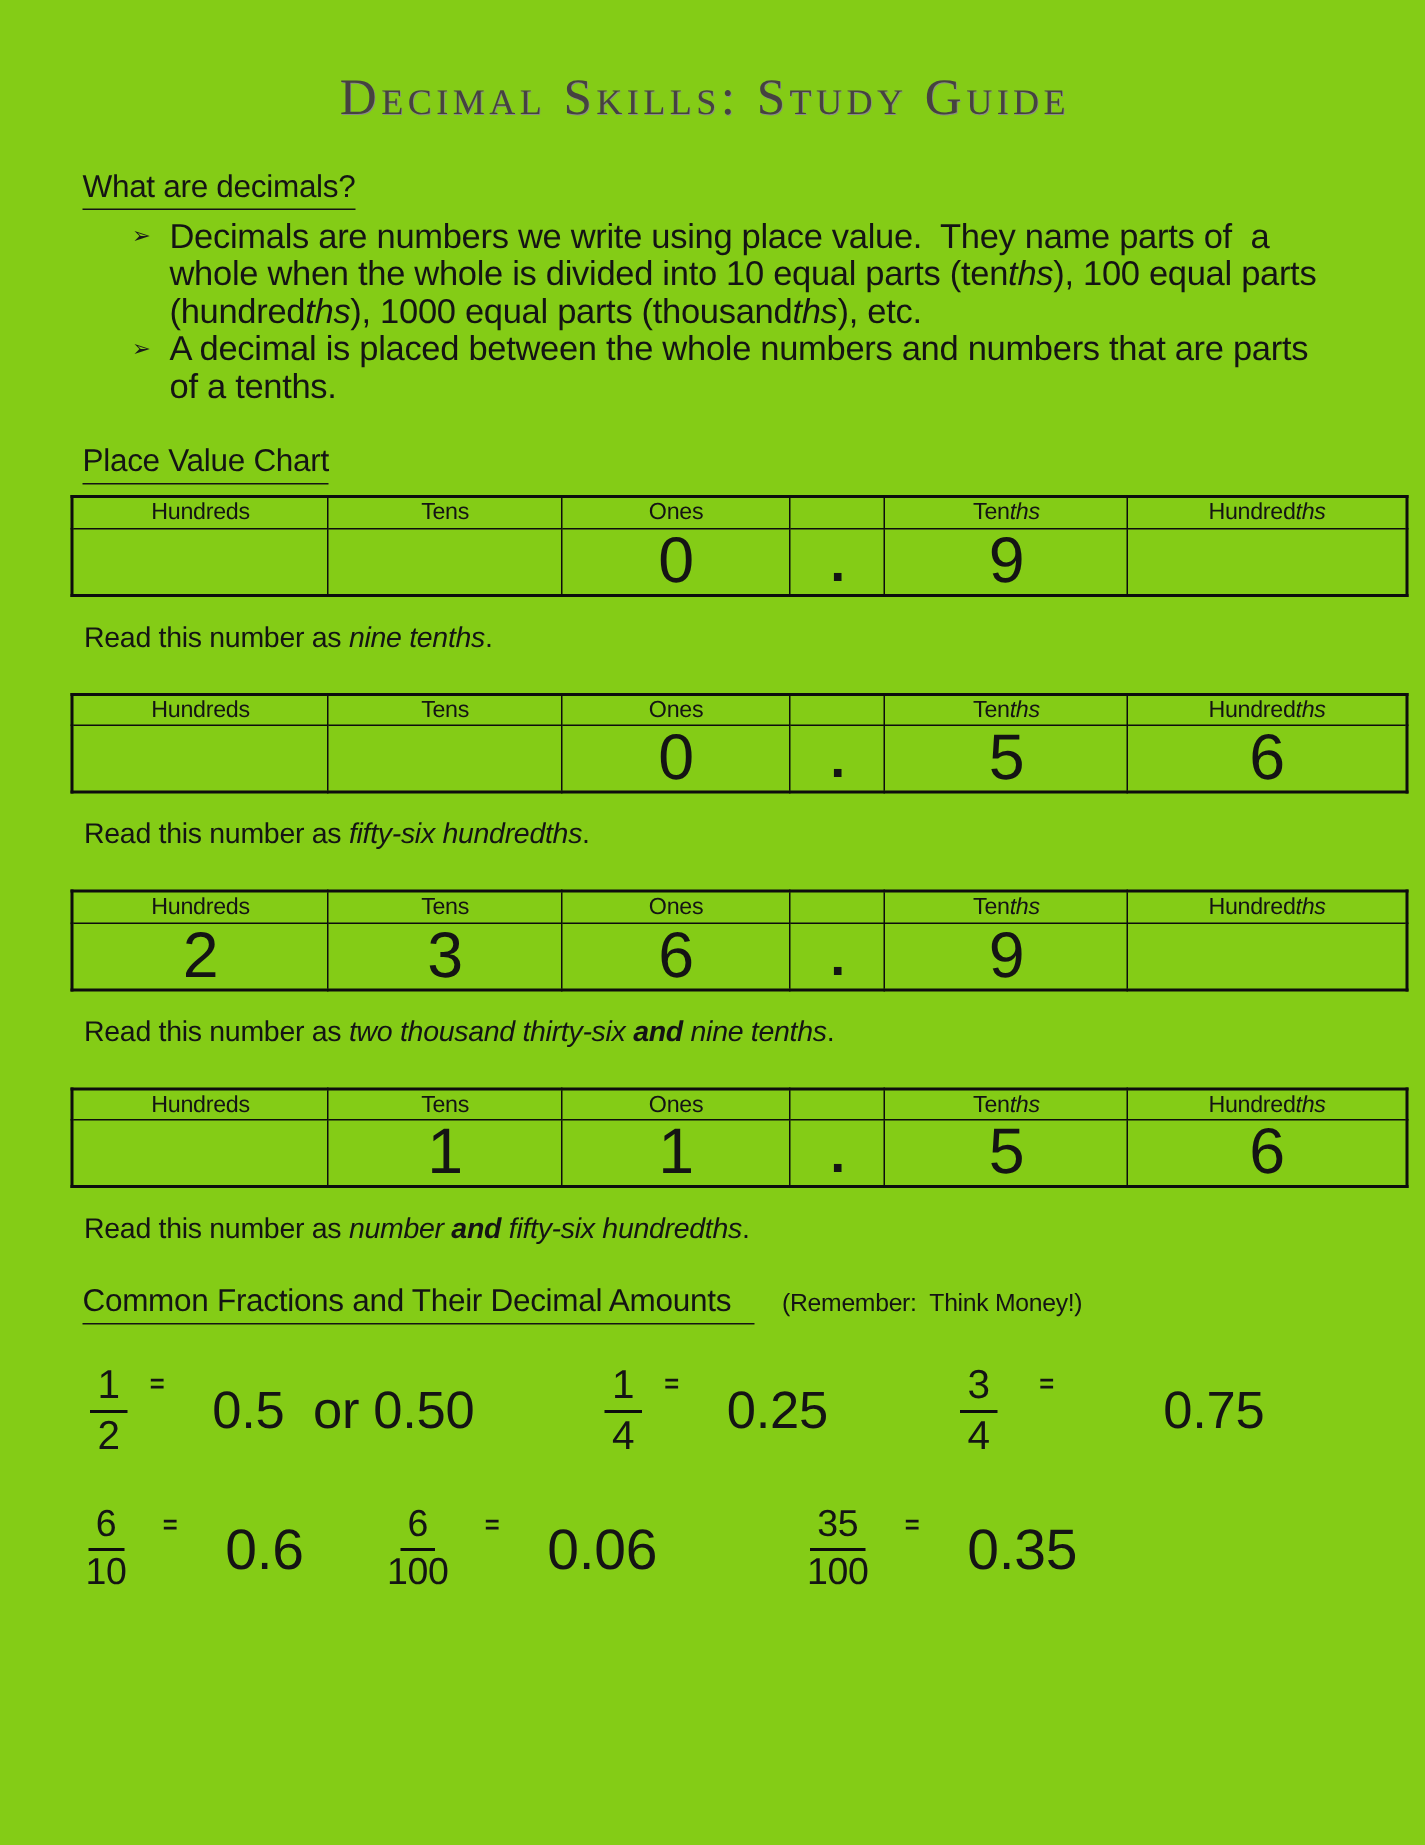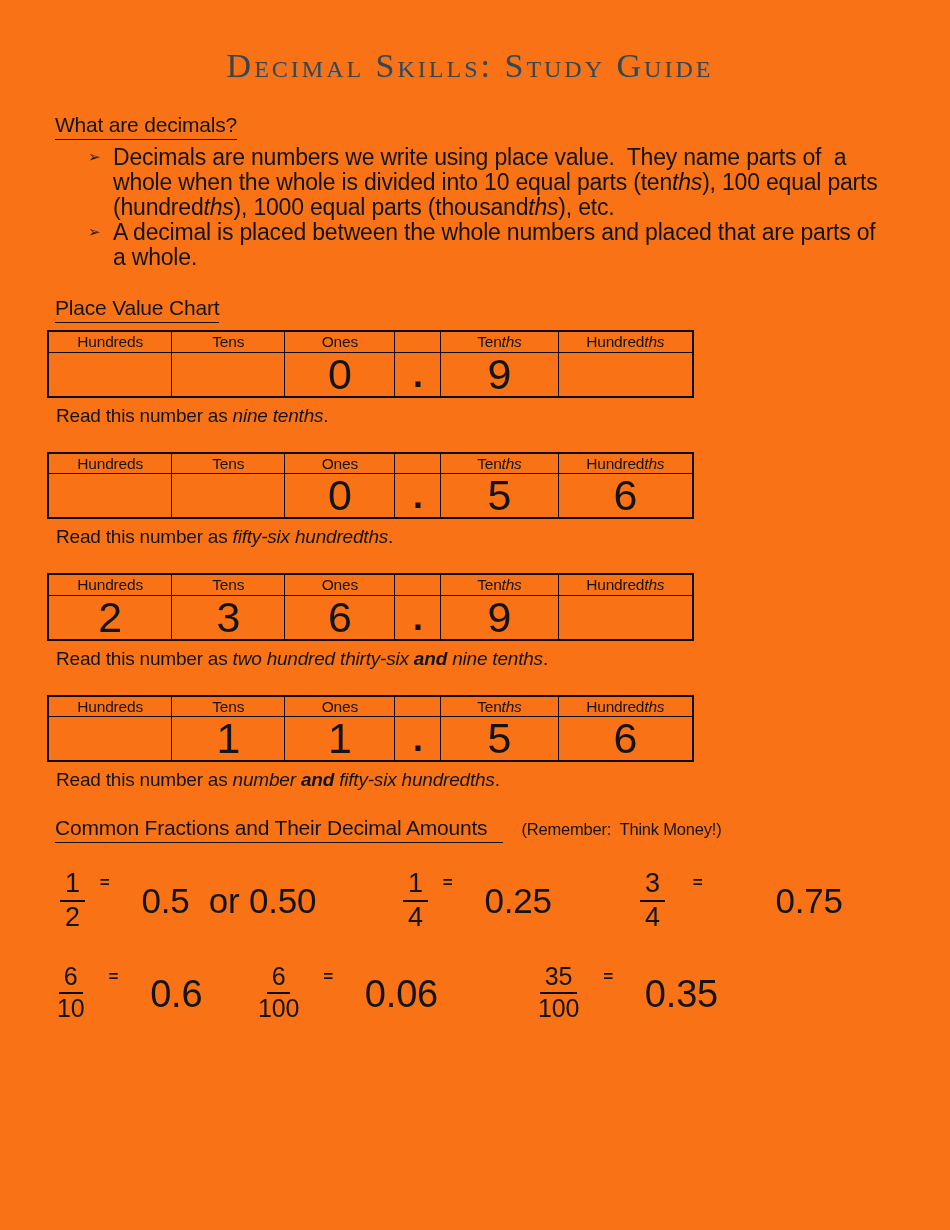--- a/index.html
+++ b/index.html
@@ -2,21 +2,21 @@
 <html><head>
 <meta charset="utf-8">
 <style>
   * { margin: 0; padding: 0; box-sizing: border-box; }
   html, body { background: #ffffff; }
   .page {
     position: relative;
     width: 950px;
     height: 1230px;
     margin: 0 auto;
-    background: #f97316;
+    background: #84cc16;
     color: #141414;
     font-family: "Liberation Sans", "DejaVu Sans", sans-serif;
     letter-spacing: -0.2px;
     overflow: hidden;
     padding: 0 57px 0 47px;
   }
   
   .title {
     margin-top: 46px;
     text-align: center;
@@ -62,21 +62,21 @@
   }
   .bullet-text {
     flex: 1;
     font-size: 23px;
     line-height: 25px;
     white-space: pre-wrap;
   }
   
   .pv-block { margin-bottom: 25px; }
   .pv-table {
-    width: 647px;
+    width: 892px;
     border-collapse: collapse;
     table-layout: fixed;
     border: 2px solid #0d0d0d;
   }
   .pv-table th, .pv-table td {
     border: 1.6px solid #0d0d0d;
     text-align: center;
     overflow: hidden;
   }
   .pv-table th {
@@ -93,21 +93,21 @@
     vertical-align: middle;
   }
   .pv-table td.dot-cell {
     vertical-align: bottom;
     font-size: 36px;
     line-height: 1;
     padding-bottom: 3px;
     font-weight: bold;
   }
   .caption {
-    margin: 6px 0 0 9px;
+    margin: 16px 0 0 9px;
     font-size: 19px;
     line-height: 23px;
     white-space: pre-wrap;
   }
   
   .frac-row { display: flex; align-items: flex-start; }
   .row-common { margin: 24px 0 0 13px; }
   .row-other  { margin: 29px 0 0 10px; }
   .frac-item { display: flex; align-items: flex-start; }
   .w1 { width: 343px; }
@@ -155,21 +155,21 @@
     <div class="heading-row hr-what">
       <h2 class="heading">What are decimals?</h2>
     </div>
     <div class="bullets">
       <div class="bullet">
         <span class="bullet-marker">➢</span>
         <span class="bullet-text"><span>Decimals are numbers we write using place value.  They name parts of  a whole when the whole is divided into 10 equal parts (ten</span><span class="seg-i">ths</span><span>), 100 equal parts (hundred</span><span class="seg-i">ths</span><span>), 1000 equal parts (thousand</span><span class="seg-i">ths</span><span>), etc.</span></span>
       </div>
       <div class="bullet">
         <span class="bullet-marker">➢</span>
-        <span class="bullet-text"><span>A decimal is placed between the whole numbers and placed that are parts of a whole.</span></span>
+        <span class="bullet-text"><span>A decimal is placed between the whole numbers and numbers that are parts of a tenths.</span></span>
       </div>
     </div>
   </section>
 
   <section>
     <div class="heading-row hr-place">
       <h2 class="heading">Place Value Chart</h2>
     </div>
 
     <div class="pv-block">
@@ -264,21 +264,21 @@
           <tr>
             <td>2</td>
             <td>3</td>
             <td>6</td>
             <td class="dot-cell">.</td>
             <td>9</td>
             <td></td>
           </tr>
         </tbody>
       </table>
-      <p class="caption"><span>Read this number as </span><span class="seg-i">two hundred thirty-six </span><span class="seg-i seg-b">and</span><span class="seg-i"> nine tenths</span><span>.</span></p>
+      <p class="caption"><span>Read this number as </span><span class="seg-i">two thousand thirty-six </span><span class="seg-i seg-b">and</span><span class="seg-i"> nine tenths</span><span>.</span></p>
     </div>
 
     <div class="pv-block">
       <table class="pv-table">
         <colgroup>
           <col style="width:19.2%">
             <col style="width:17.5%">
             <col style="width:17.1%">
           <col style="width:7.1%">
             <col style="width:18.2%">

